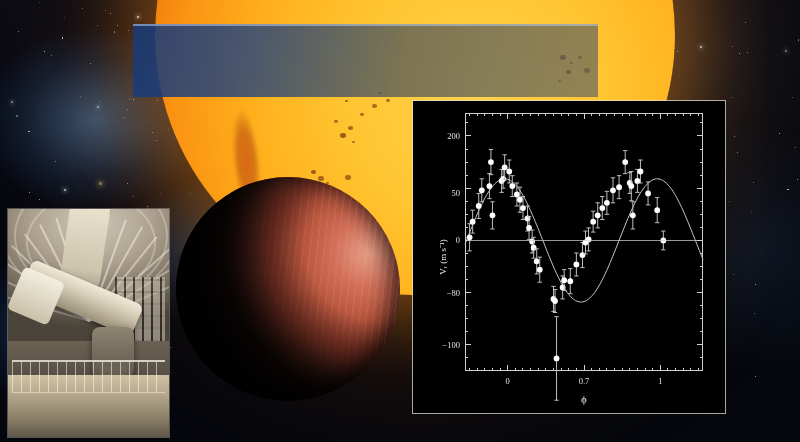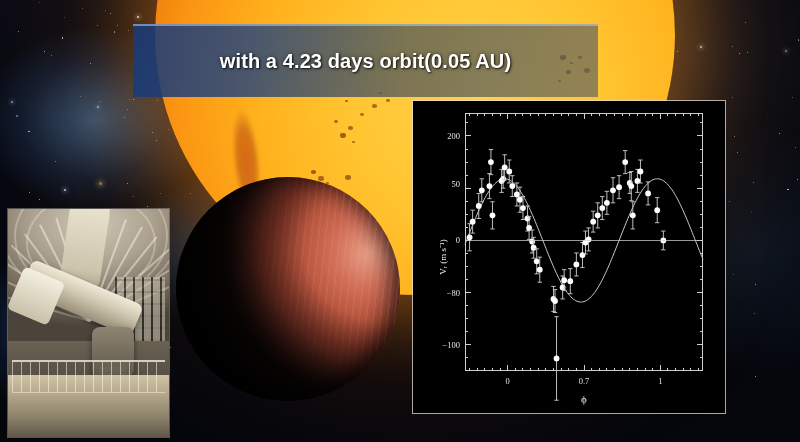--- a/index.html
+++ b/index.html
@@ -319,21 +319,20 @@
     <div class="wall"></div>
     <div class="tube"></div>
     <div class="tube2"></div>
     <div class="mount"></div>
     <div class="pier"></div>
     <div class="floor"></div>
     <div class="rail"></div>
   </div>
 
   <div class="title-plate">
-    <div class="title-line">with a 4.23 days orbit(0.05 AU)</div>
   </div>
 
   <div class="chart-panel">
     <div class="ylabel">Vᵣ (m s⁻¹)</div>
     <div class="xlabel">ϕ</div>
     <div class="plot" id="plot">
       <div class="frame"></div>
       <svg class="curve" id="svg" width="238" height="258">
           <path d="M0.00 131.30 L1.19 128.29 L2.38 125.27 L3.57 122.25 L4.76 119.25 L5.95 116.27 L7.14 113.31 L8.33 110.39 L9.52 107.51 L10.71 104.67 L11.90 101.90 L13.09 99.18 L14.28 96.53 L15.47 93.96 L16.66 91.46 L17.85 89.05 L19.04 86.74 L20.23 84.52 L21.42 82.40 L22.61 80.40 L23.80 78.50 L24.99 76.72 L26.18 75.07 L27.37 73.54 L28.56 72.14 L29.75 70.87 L30.94 69.74 L32.13 68.75 L33.32 67.90 L34.51 67.19 L35.70 66.63 L36.89 66.21 L38.08 65.94 L39.27 65.81 L40.46 65.84 L41.65 66.01 L42.84 66.33 L44.03 66.80 L45.22 67.41 L46.41 68.17 L47.60 69.07 L48.79 70.10 L49.98 71.28 L51.17 72.59 L52.36 74.04 L53.55 75.61 L54.74 77.30 L55.93 79.12 L57.12 81.05 L58.31 83.10 L59.50 85.25 L60.69 87.50 L61.88 89.85 L63.07 92.28 L64.26 94.80 L65.45 97.41 L66.64 100.08 L67.83 102.82 L69.02 105.61 L70.21 108.46 L71.40 111.36 L72.59 114.29 L73.78 117.26 L74.97 120.25 L76.16 123.25 L77.35 126.27 L78.54 129.29 L79.73 132.31 L80.92 135.31 L82.11 138.30 L83.30 141.25 L84.49 144.18 L85.68 147.07 L86.87 149.90 L88.06 152.69 L89.25 155.41 L90.44 158.07 L91.63 160.65 L92.82 163.15 L94.01 165.57 L95.20 167.90 L96.39 170.13 L97.58 172.25 L98.77 174.27 L99.96 176.18 L101.15 177.96 L102.34 179.63 L103.53 181.17 L104.72 182.59 L105.91 183.87 L107.10 185.01 L108.29 186.02 L109.48 186.89 L110.67 187.61 L111.86 188.19 L113.05 188.62 L114.24 188.91 L115.43 189.05 L116.62 189.04 L117.81 188.88 L119.00 188.57 L120.19 188.12 L121.38 187.53 L122.57 186.78 L123.76 185.90 L124.95 184.87 L126.14 183.71 L127.33 182.41 L128.52 180.98 L129.71 179.43 L130.90 177.74 L132.09 175.94 L133.28 174.02 L134.47 171.98 L135.66 169.85 L136.85 167.60 L138.04 165.27 L139.23 162.84 L140.42 160.32 L141.61 157.73 L142.80 155.07 L143.99 152.33 L145.18 149.54 L146.37 146.70 L147.56 143.81 L148.75 140.88 L149.94 137.91 L151.13 134.93 L152.32 131.92 L153.51 128.90 L154.70 125.88 L155.89 122.87 L157.08 119.86 L158.27 116.88 L159.46 113.91 L160.65 110.98 L161.84 108.09 L163.03 105.25 L164.22 102.46 L165.41 99.73 L166.60 97.07 L167.79 94.48 L168.98 91.97 L170.17 89.54 L171.36 87.20 L172.55 84.96 L173.74 82.83 L174.93 80.80 L176.12 78.88 L177.31 77.08 L178.50 75.40 L179.69 73.84 L180.88 72.42 L182.07 71.12 L183.26 69.96 L184.45 68.94 L185.64 68.06 L186.83 67.32 L188.02 66.73 L189.21 66.28 L190.40 65.98 L191.59 65.83 L192.78 65.82 L193.97 65.96 L195.16 66.25 L196.35 66.69 L197.54 67.27 L198.73 68.00 L199.92 68.87 L201.11 69.88 L202.30 71.03 L203.49 72.31 L204.68 73.73 L205.87 75.28 L207.06 76.95 L208.25 78.74 L209.44 80.65 L210.63 82.67 L211.82 84.80 L213.01 87.03 L214.20 89.36 L215.39 91.78 L216.58 94.28 L217.77 96.87 L218.96 99.52 L220.15 102.25 L221.34 105.03 L222.53 107.87 L223.72 110.76 L224.91 113.69 L226.10 116.65 L227.29 119.63 L228.48 122.64 L229.67 125.65 L230.86 128.67 L232.05 131.69 L233.24 134.70 L234.43 137.69 L235.62 140.65 L236.81 143.58 L238.00 146.48 " fill="none" stroke="#c9c9c9" stroke-width="1"></path>
           <g>
@@ -612,21 +611,21 @@
             <line x1="196.13333333333335" x2="200.53333333333333" y1="136.834008097166" y2="136.834008097166" stroke="#bdbdbd" stroke-width="1"></line>
             <circle cx="198.33333333333334" cy="127.43319838056681" r="2.9" fill="#ffffff"></circle>
           </g>
         </svg>
     <div class="zeroline" style="top: 127.4px;"></div>
         <div class="tick" style="top: 22.4798px; width: 6px; height: 1px; left: 0px;"></div>
         <div class="tick" style="top: 22.4798px; width: 6px; height: 1px; right: 0px;"></div>
         <div class="ytlabel" style="top: 22.9798px;">200</div>
         <div class="tick" style="top: 74.7065px; width: 6px; height: 1px; left: 0px;"></div>
         <div class="tick" style="top: 74.7065px; width: 6px; height: 1px; right: 0px;"></div>
-        <div class="ytlabel" style="top: 71px;">50</div>
+        <div class="ytlabel" style="top: 80px;">50</div>
         <div class="tick" style="top: 126.933px; width: 6px; height: 1px; left: 0px;"></div>
         <div class="tick" style="top: 126.933px; width: 6px; height: 1px; right: 0px;"></div>
         <div class="ytlabel" style="top: 127.433px;">0</div>
         <div class="tick" style="top: 179.16px; width: 6px; height: 1px; left: 0px;"></div>
         <div class="tick" style="top: 179.16px; width: 6px; height: 1px; right: 0px;"></div>
         <div class="ytlabel" style="top: 179.66px;">−80</div>
         <div class="tick" style="top: 231.387px; width: 6px; height: 1px; left: 0px;"></div>
         <div class="tick" style="top: 231.387px; width: 6px; height: 1px; right: 0px;"></div>
         <div class="ytlabel" style="top: 231.887px;">−100</div>
         <div class="tick" style="top: 244.443px; width: 3px; height: 1px; left: 0px;"></div>

